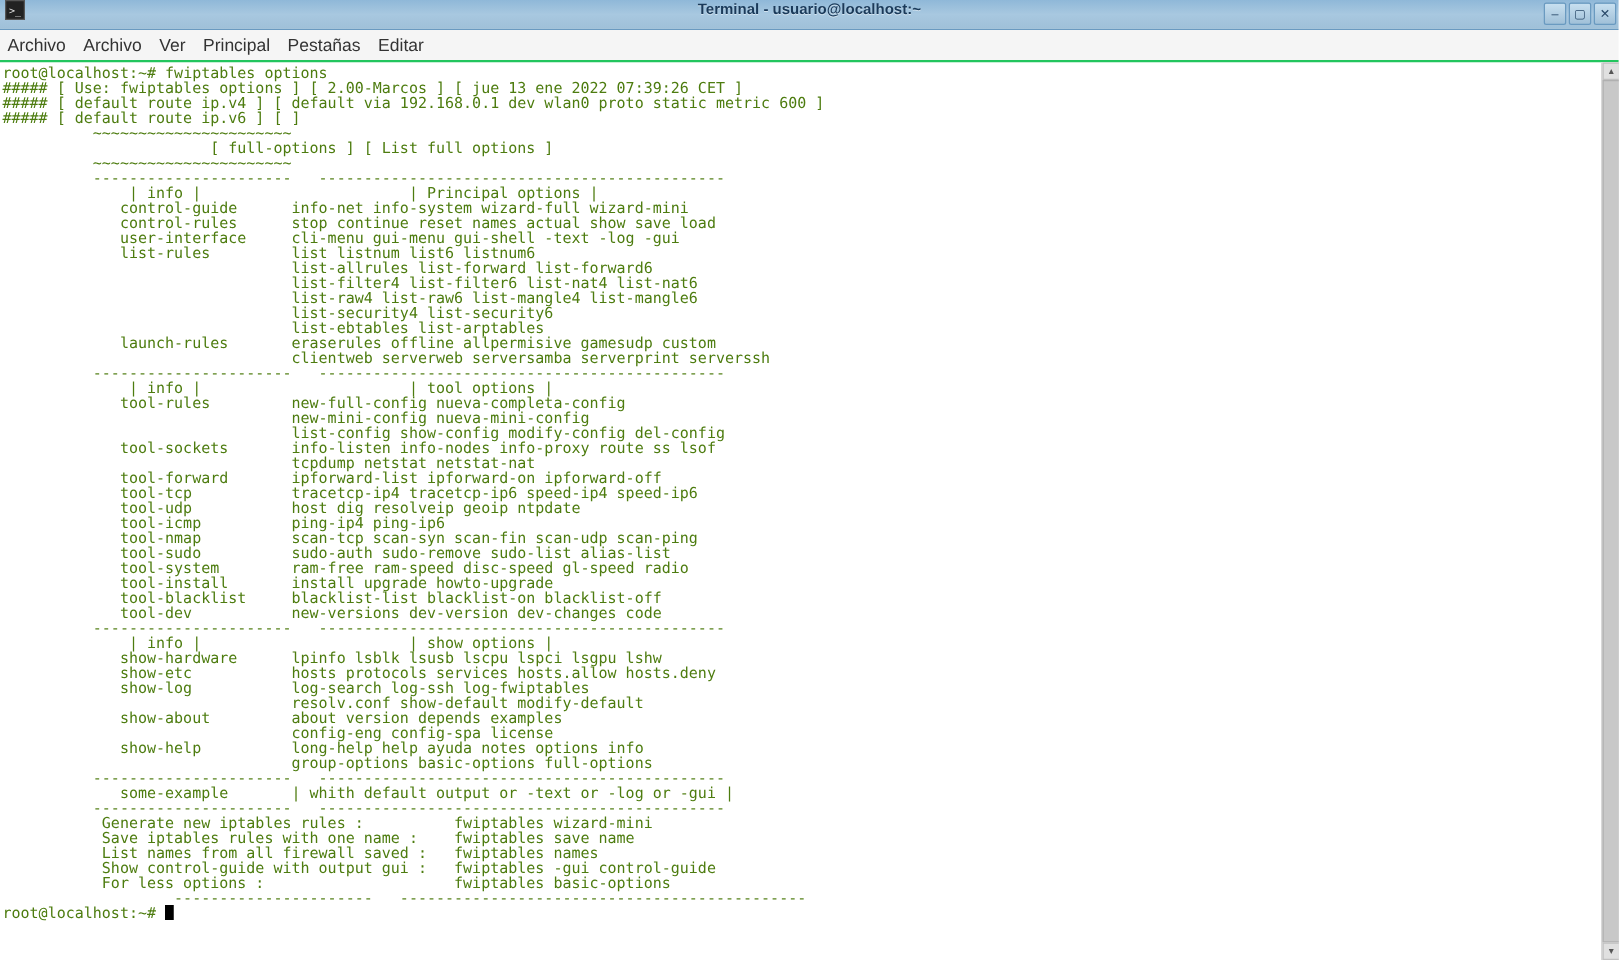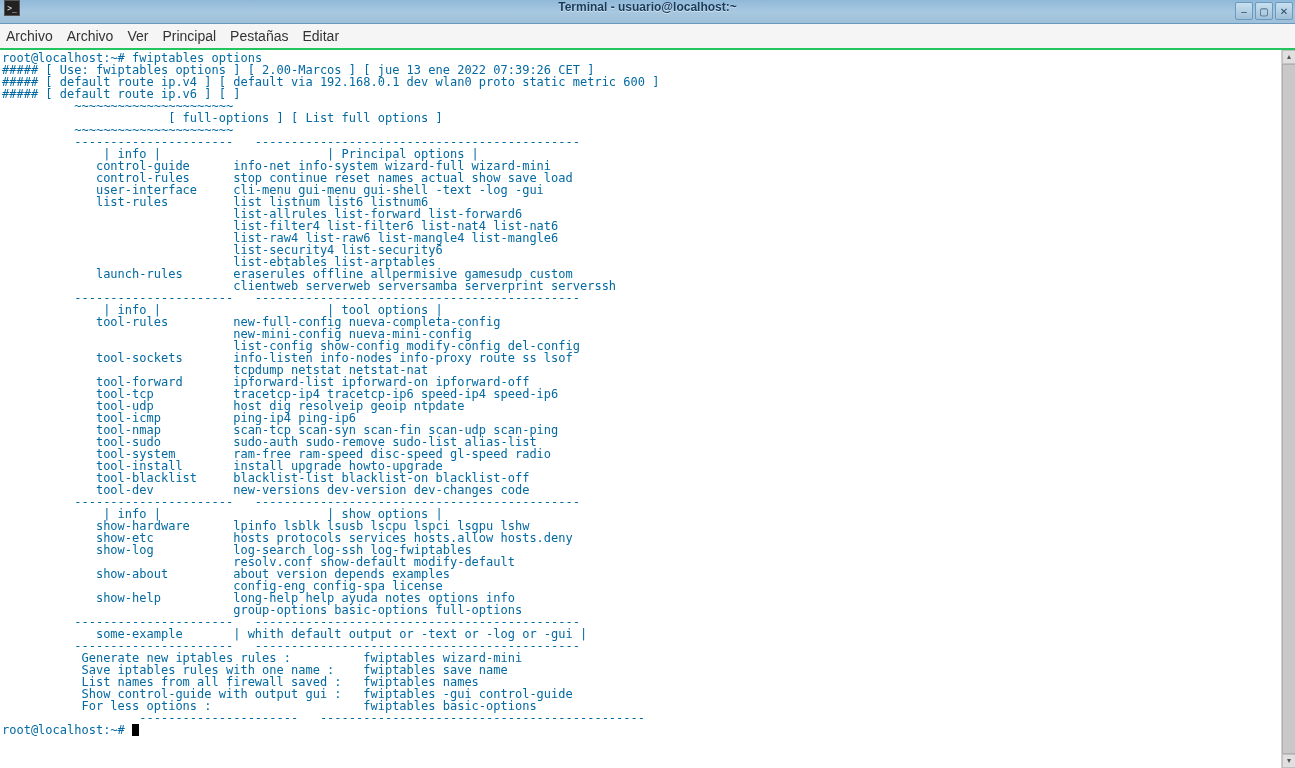--- a/index.html
+++ b/index.html
@@ -72,21 +72,21 @@
     padding-left: 6px;
     gap: 14px;
   }
   .menu-item {
     font-size: 14px;
     color: #333;
     cursor: pointer;
   }
   .terminal-content {
     background: #fff;
-    color: #0369a1;
+    color: #4d7c0f;
     font-family: "DejaVu Sans Mono", "Courier New", monospace;
     font-size: 12px;
     line-height: 12px;
     white-space: pre;
     padding: 2px 2px;
     height: calc(100% - 50px);
     overflow: hidden;
     position: relative;
   }
   .scrollbar {

